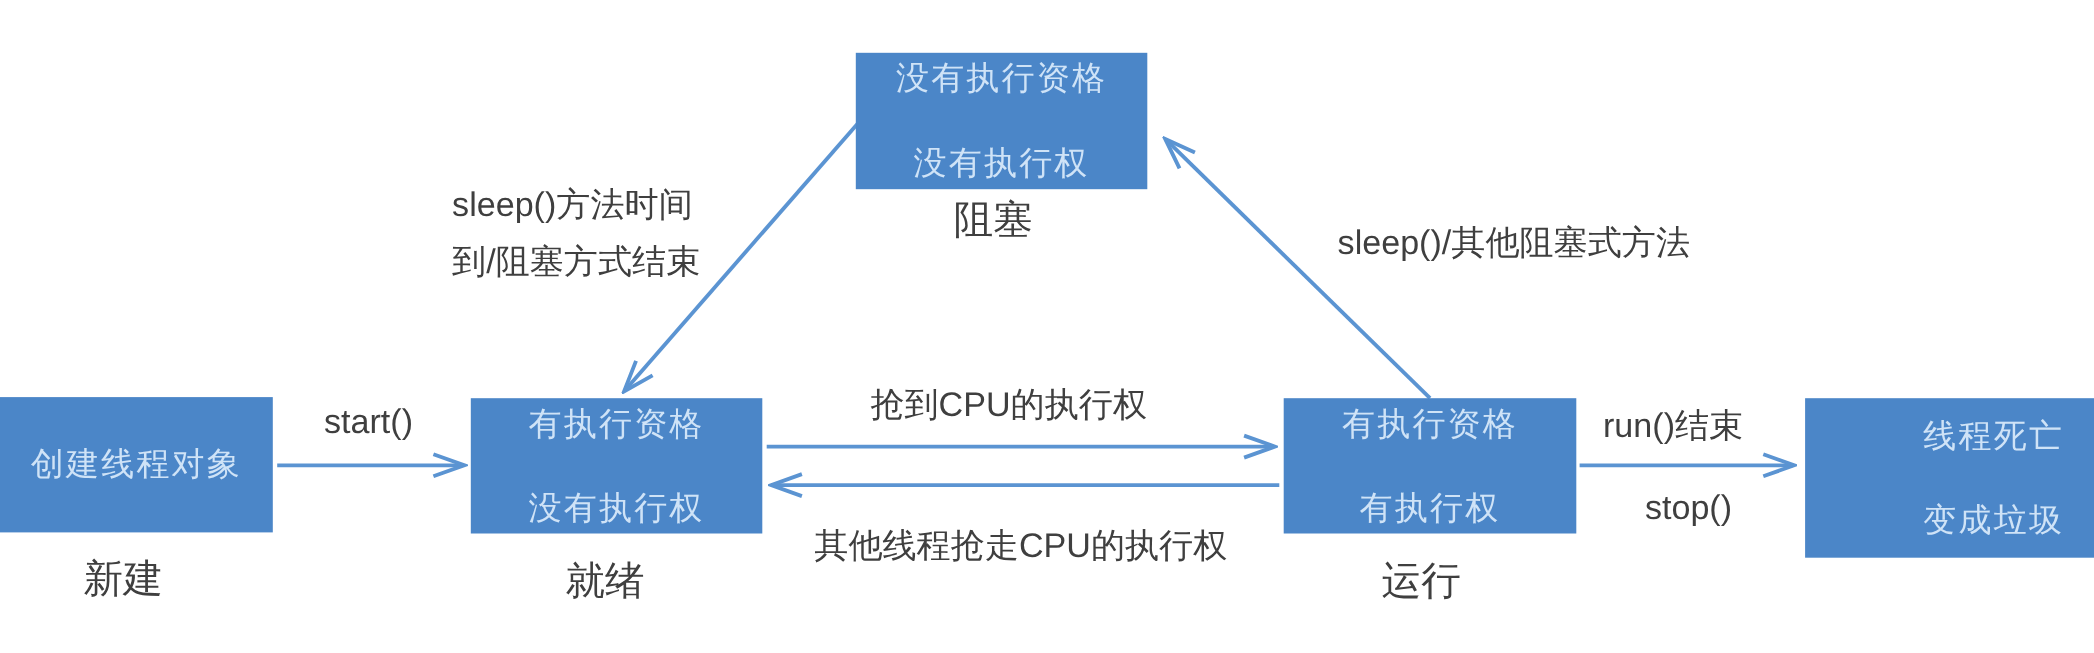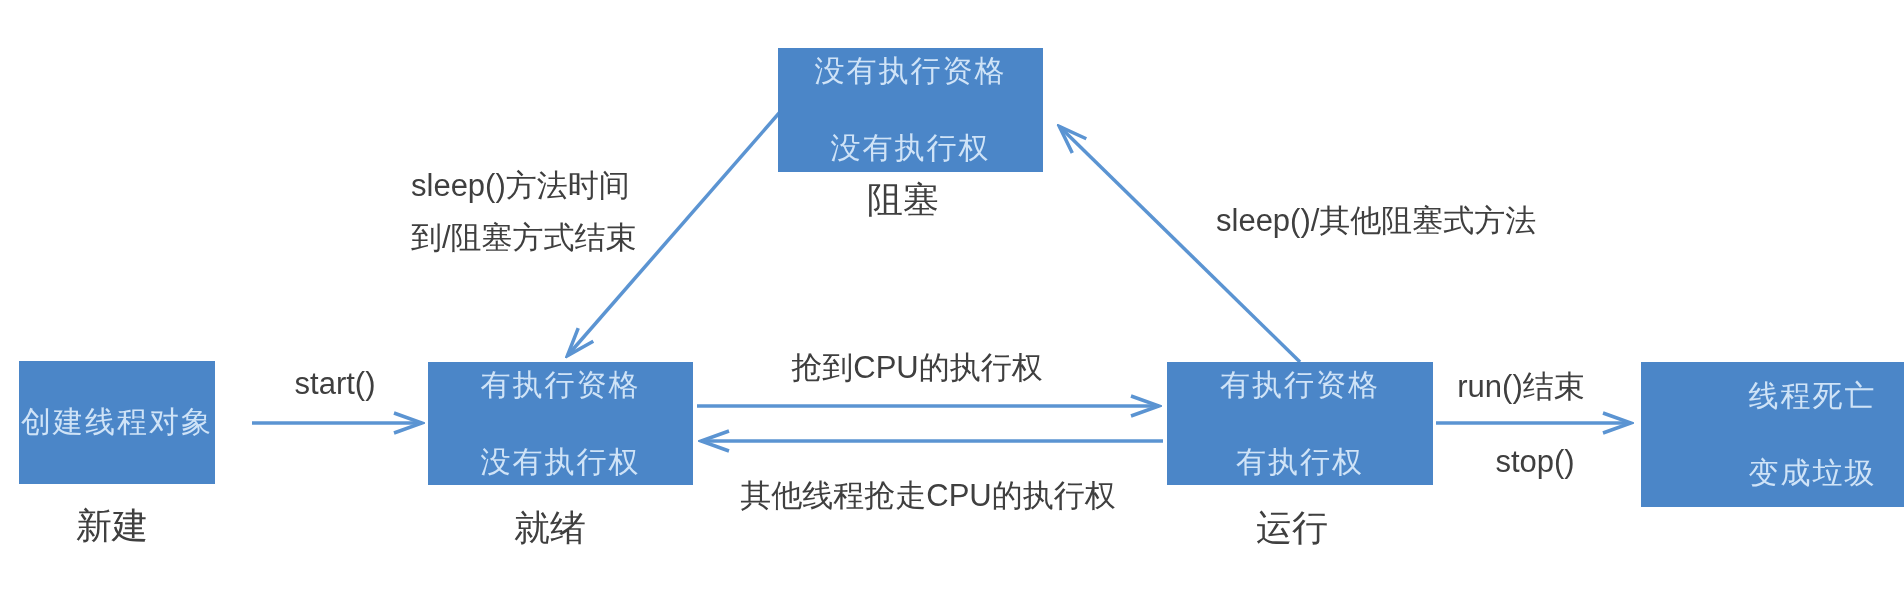--- a/index.html
+++ b/index.html
@@ -57,21 +57,21 @@
     position: absolute;
     color: var(--label-text, #3f3f3f);
     font-size: 31px;
     text-align: center;
     white-space: nowrap;
   }
   .edge-label.left-align { text-align: left; }
   .edge-label .lbl-line { line-height: 52px; margin-left: 16px; }
 
   
-  #box-new     { left: 0;      top: 361px; width: 196px; height: 123px; margin-left: 19px; }
+  #box-new     { left: 0;      top: 361px; width: 248px; height: 123px; }
   #box-ready   { left: 428px;  top: 362px; width: 265px; height: 123px; }
   #box-blocked { left: 778px;  top: 48px;  width: 265px; height: 124px; }
   #box-running { left: 1167px; top: 362px; width: 266px; height: 123px; }
   #box-dead    { left: 1641px; top: 362px; width: 263px; height: 145px; padding-left: 40px; }
 
   #label-new     { left: 32px;   top: 502px; width: 160px; }
   #label-ready   { left: 470px;  top: 504px; width: 160px; }
   #label-blocked { left: 823px;  top: 176px; width: 160px; }
   #label-running { left: 1212px; top: 504px; width: 160px; }
   #label-dead    { left: 1686px; top: 504px; width: 160px; }

